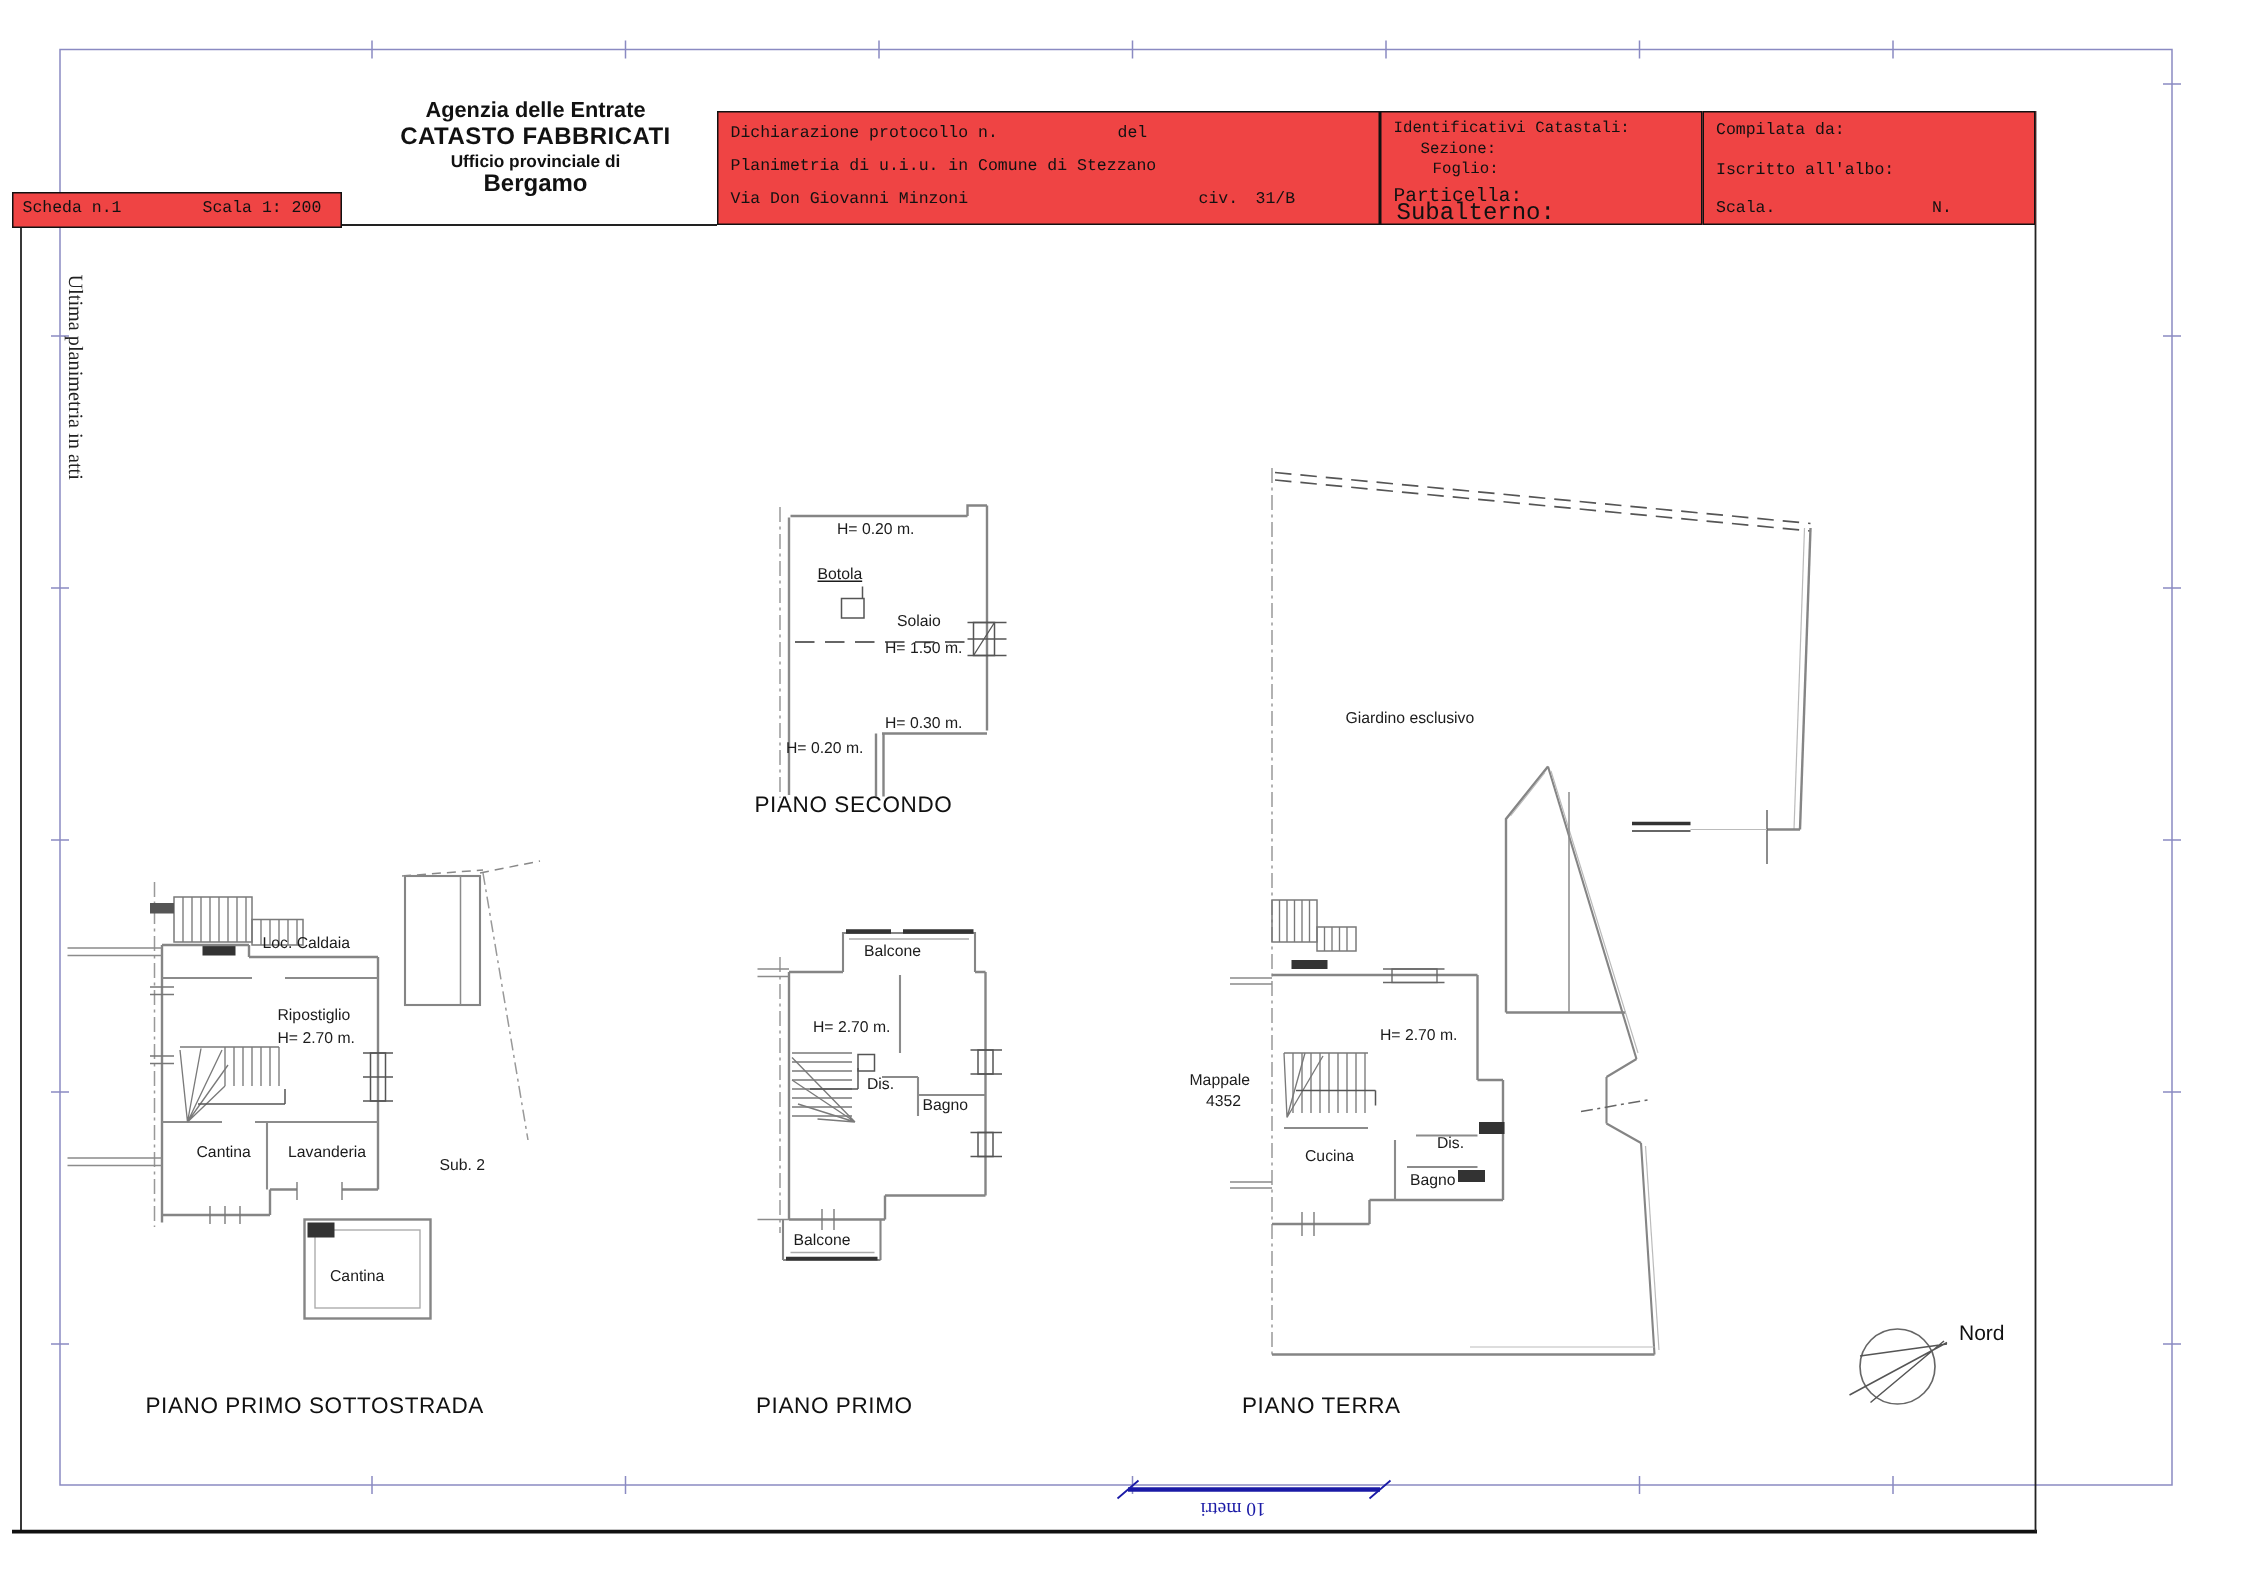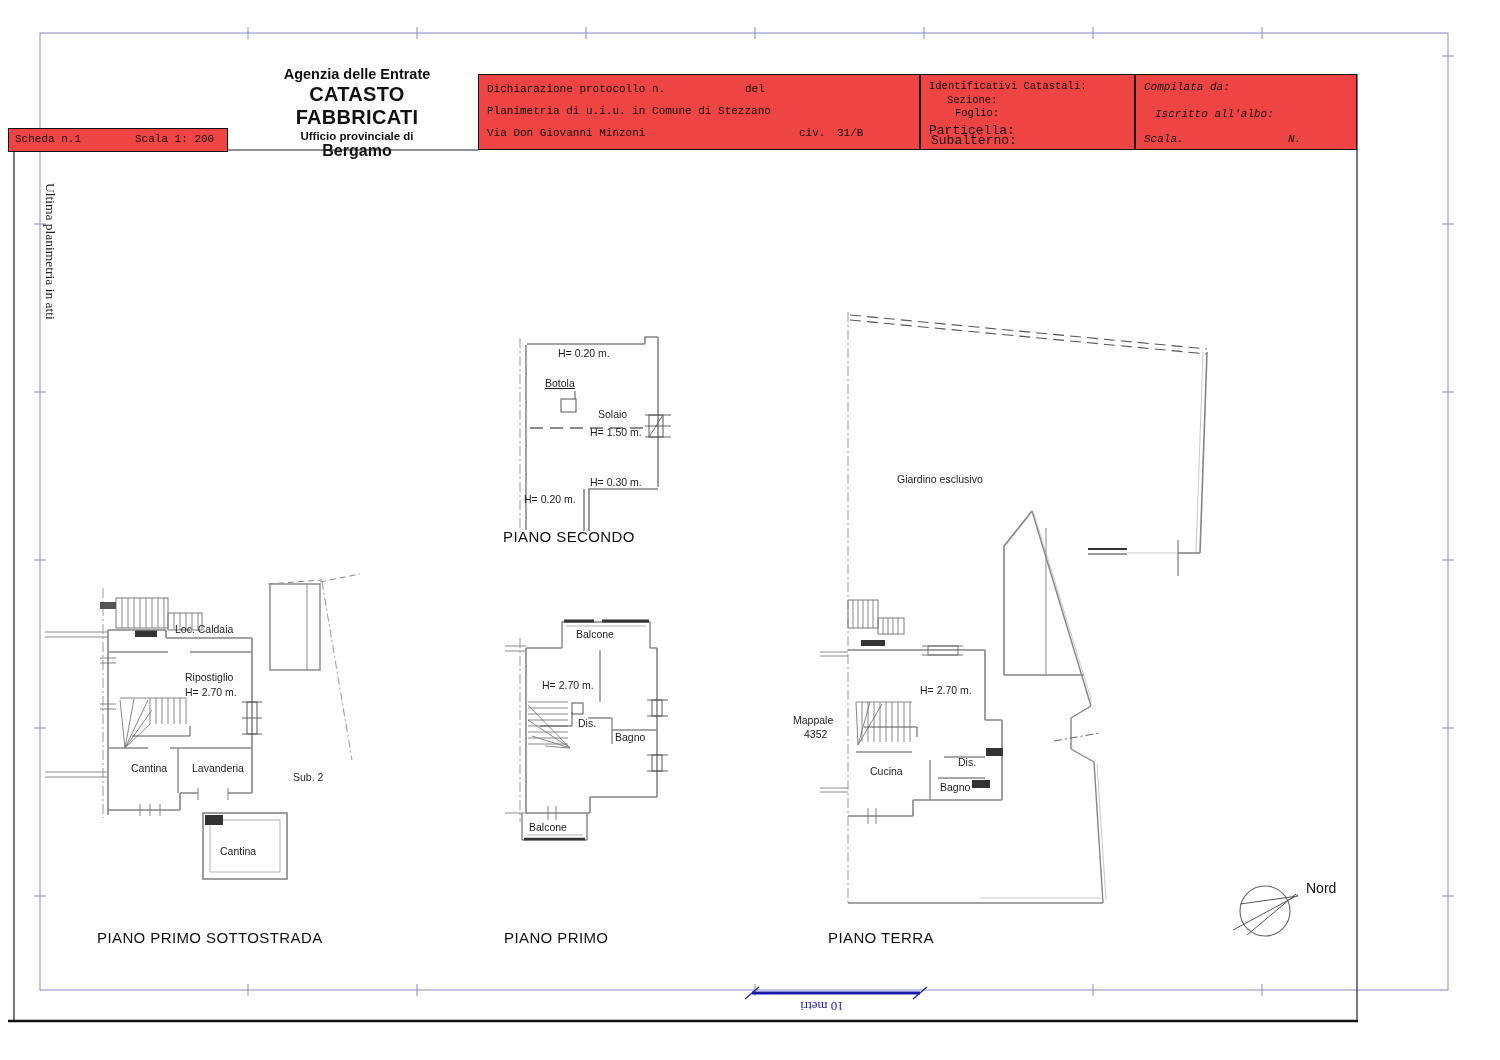--- a/index.html
+++ b/index.html
@@ -6,21 +6,21 @@
   #sheet { position:relative; width:1500px; height:1060px; background:#fff;
            font-family:"Liberation Sans",sans-serif; overflow:hidden; }
   svg { position:absolute; left:0; top:0; }
 
   .box { position:absolute; border:1.5px solid #111; background:#ef4444; box-sizing:border-box; }
   .mono { font-family:"Liberation Mono","DejaVu Sans Mono",monospace; font-size:11px; color:#111; }
   .mrow { position:absolute; white-space:nowrap; }
 
   .agency { position:absolute; left:252px; top:66px; width:210px; text-align:center; color:#111; }
   .agency .a1 { font-size:14.5px; font-weight:bold; }
-  .agency .a2 { font-size:20px; font-weight:bold; letter-spacing:.3px; margin-top:1px; }
+  .agency .a2 { font-size:16px; font-weight:bold; letter-spacing:.3px; margin-top:1px; }
   .agency .a3 { font-size:11.5px; font-weight:bold; margin-top:1px; }
   .agency .a4 { font-size:16px; font-weight:bold; }
 
   .marginnote { position:absolute; left:42px; top:183px; writing-mode:vertical-rl;
                 font-family:"Liberation Serif",serif; font-size:13.5px; color:#222; }
 
   .lbl { position:absolute; font-size:10.5px; color:#1c1c1c; white-space:nowrap; }
   .lbl.u { text-decoration:underline; }
   .ptitle { position:absolute; font-size:15px; color:#111; letter-spacing:.4px; white-space:nowrap; }
 
@@ -203,26 +203,26 @@
     <span class="mono mrow" style="left:8px; top:52px;">Via Don Giovanni Minzoni</span>
     <span class="mono mrow" style="left:320px; top:52px;">civ.</span>
     <span class="mono mrow" style="left:358px; top:52px;">31/B</span>
   </div>
 
   <div class="box" style="left:920px; top:74px; width:215px; height:76px;">
     <span class="mono mrow" style="left:8px; top:5px; font-size:10.5px;">Identificativi Catastali:</span>
     <span class="mono mrow" style="left:26px; top:19px; font-size:10.5px;">Sezione:</span>
     <span class="mono mrow" style="left:34px; top:32px; font-size:10.5px;text-align:center;">Foglio:</span>
     <span class="mono mrow" style="left:8px; top:48px; font-size:13px;text-align:center;">Particella:</span>
-    <span class="mono mrow" style="left:10px; top:58px; font-size:13px;">Subalterno:</span>
-  </div>
-
-  <div class="box" style="left:1135px; top:74px; width:222px; height:76px;font-style:italic;">
+    <span class="mono mrow" style="left:10px; top:58px; font-size:16px;">Subalterno:</span>
+  </div>
+
+  <div class="box" style="left:1135px; top:74px; width:222px; height:76px;">
     <span class="mono mrow" style="left:8px; top:6px;">Compilata da:</span>
-    <span class="mono mrow" style="left:19px; top:33px;">Iscritto all'albo:</span>
+    <span class="mono mrow" style="left:8px; top:33px;">Iscritto all'albo:</span>
     <span class="mono mrow" style="left:8px; top:58px;">Scala.</span>
     <span class="mono mrow" style="left:152px; top:58px;">N.</span>
   </div>
 
   <div class="marginnote">Ultima planimetria in atti</div>
 
   <span class="lbl" style="left:558px; top:347px;">H= 0.20 m.</span>
   <span class="lbl u" style="left:545px; top:377px;">Botola</span>
   <span class="lbl" style="left:598px; top:408px;">Solaio</span>
   <span class="lbl" style="left:590px; top:426px;">H= 1.50 m.</span>

